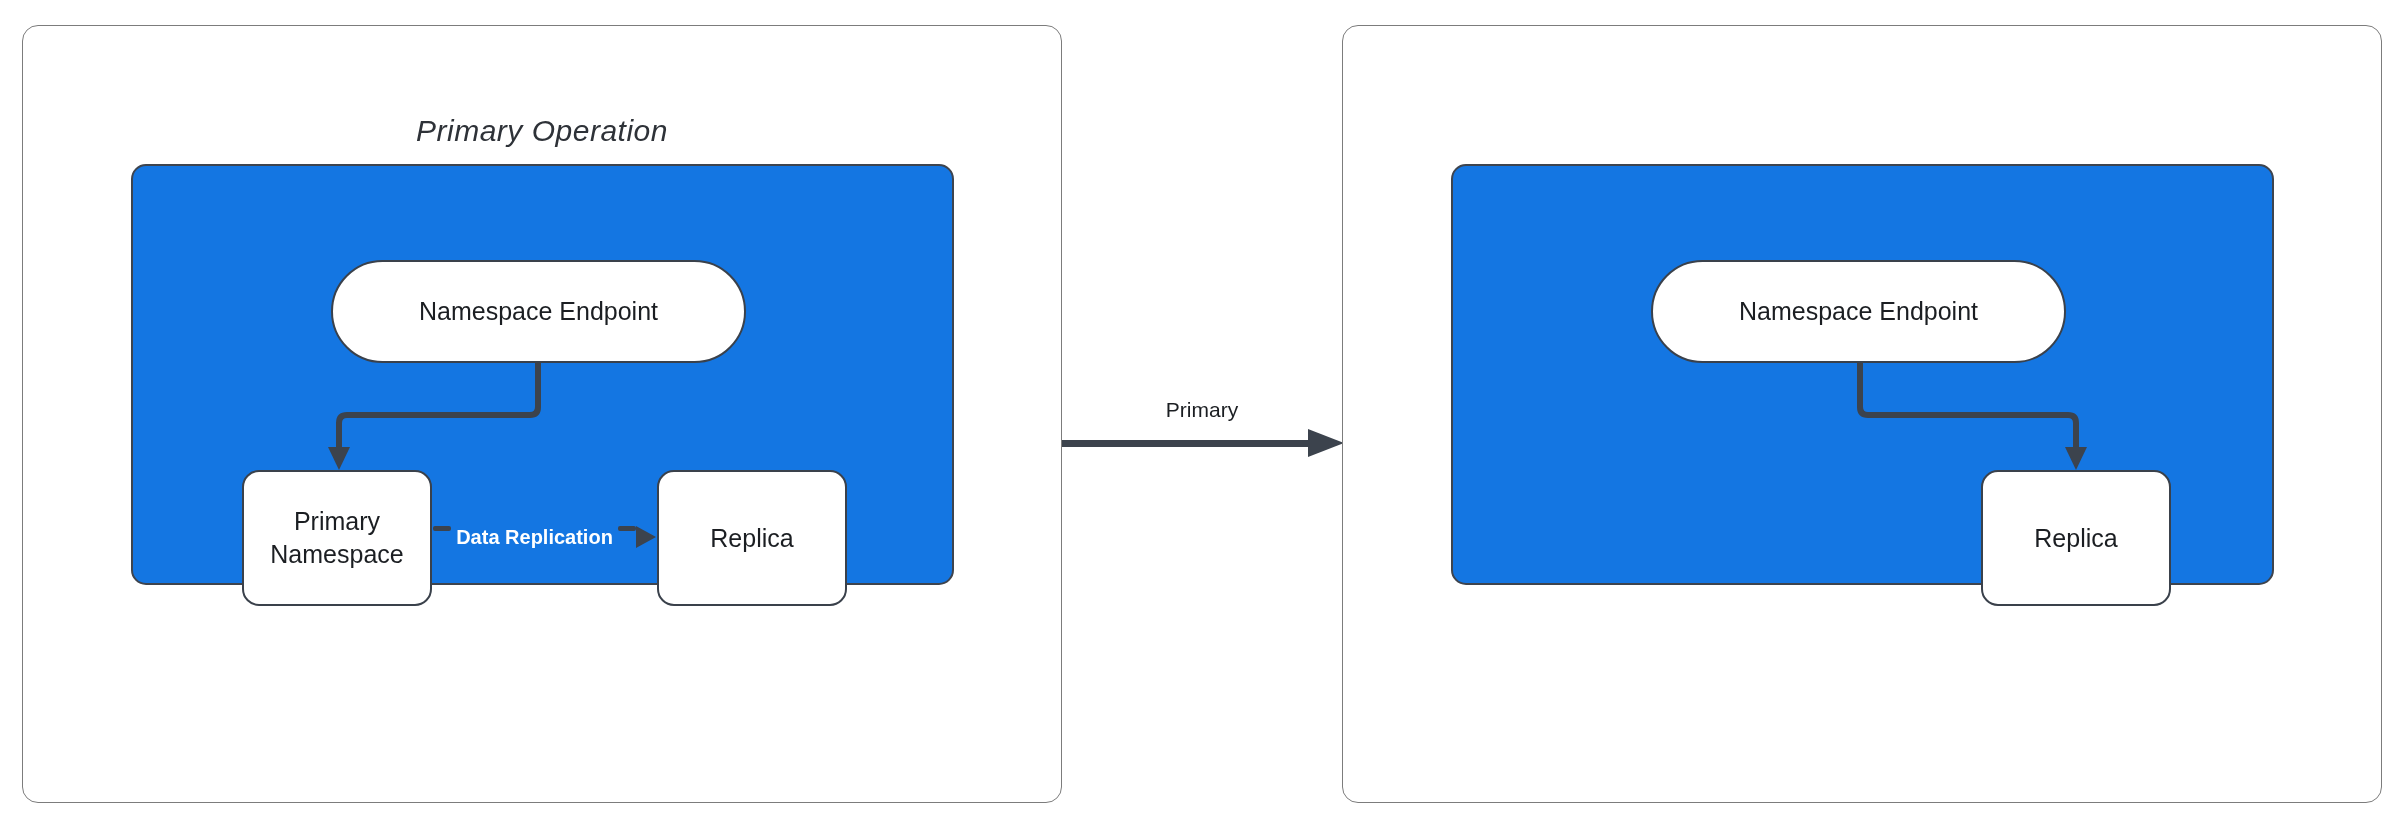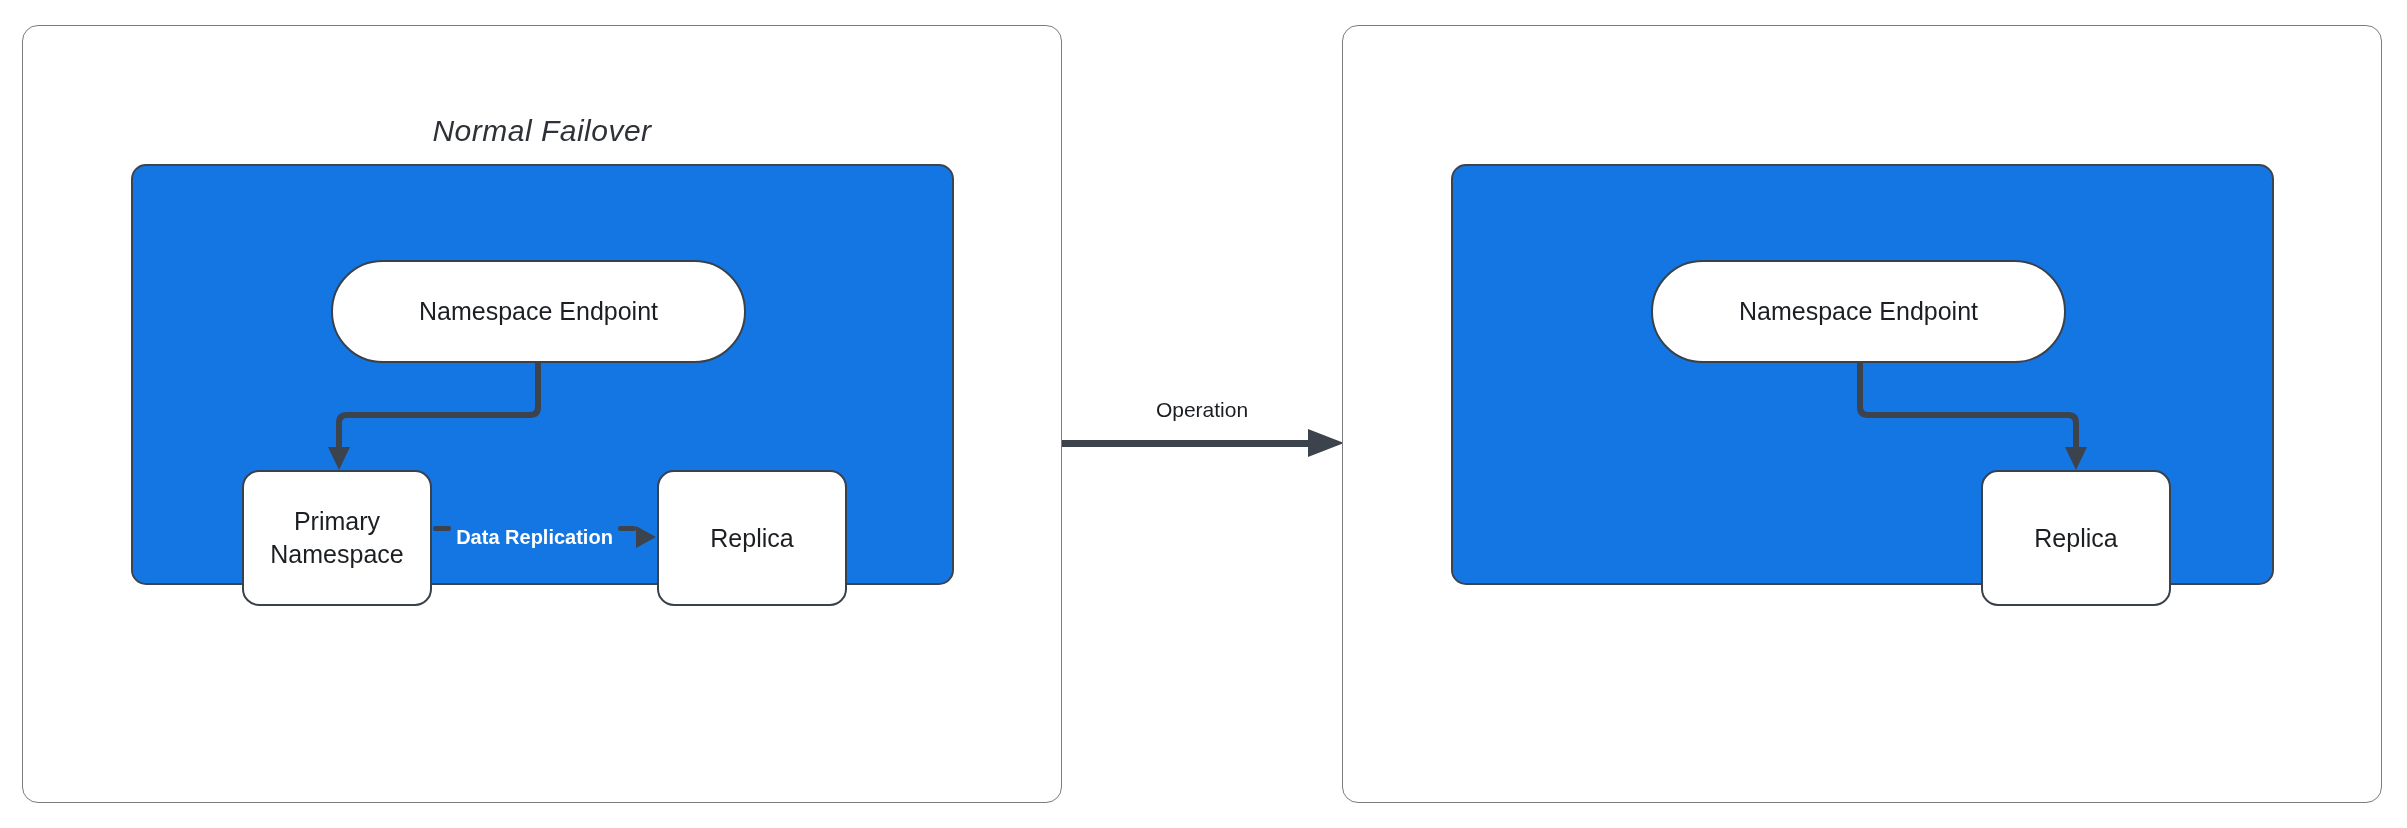--- a/index.html
+++ b/index.html
@@ -158,21 +158,21 @@
     border-top:14px solid transparent;
     border-bottom:14px solid transparent;
   }
 </style>
 </head>
 <body>
 
 <div class="page">
 
   <div class="panel left">
-    <div class="panel-title">Normal Failover</div>
+    <div class="panel-title">Primary Operation</div>
 
     <div class="cluster">
 
       <svg class="edge-svg" viewBox="0 0 823 534">
         <path d="M405 197 L405 241 Q405 249 397 249 L214 249 Q206 249 206 257 L206 282" fill="none" stroke="#3C434D" stroke-width="6" stroke-linecap="round"></path>
         <polygon points="195,281 217,281 206,304" fill="#3C434D"></polygon>
       </svg>
 
       <div class="pill">
         <span>Namespace Endpoint</span>
@@ -189,21 +189,21 @@
       <div class="repl-edge">
         <div class="seg"></div>
         <span class="lbl">Data Replication</span>
         <div class="seg"></div>
         <div class="head"></div>
       </div>
 
     </div>
   </div>
 
-  <div class="failover-label">Operation</div>
+  <div class="failover-label">Primary</div>
   <div class="failover-line"></div>
   <div class="failover-head"></div>
 
   <div class="panel right">
 
     <div class="cluster">
 
       <svg class="edge-svg" viewBox="0 0 823 534">
         <path d="M407 197 L407 241 Q407 249 415 249 L615 249 Q623 249 623 257 L623 282" fill="none" stroke="#3C434D" stroke-width="6" stroke-linecap="round"></path>
         <polygon points="612,281 634,281 623,304" fill="#3C434D"></polygon>

